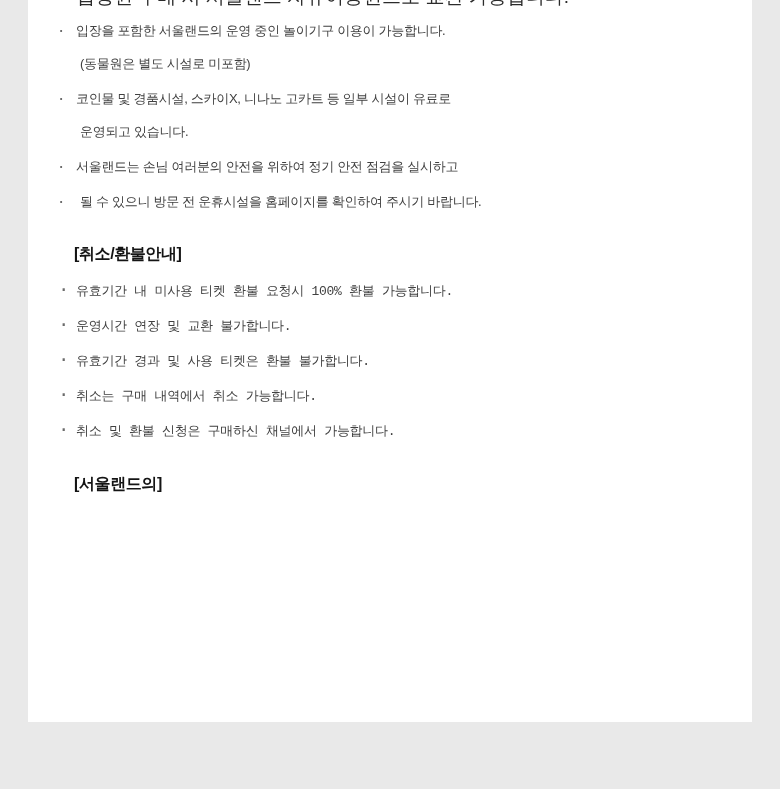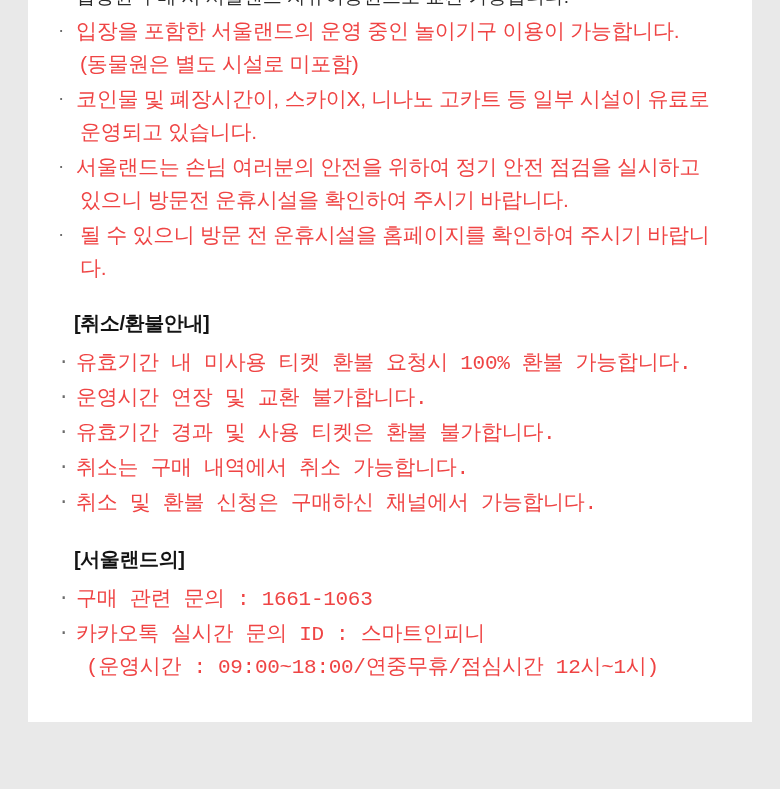--- a/index.html
+++ b/index.html
@@ -47,44 +47,44 @@
 
   ul.bullets {
     list-style: none;
     margin: 0;
     padding: 0;
   }
   ul.bullets > li {
     position: relative;
     padding-left: 24px;
     margin: 0 0 2px 0;
-    font-size: 21px;
+    font-size: 13px;
     line-height: 33px;
-    color: #ef4444;
+    color: #404040;
     letter-spacing: -0.3px;
   }
   ul.bullets > li::before {
     content: "·";
     position: absolute;
     left: 6px;
     top: -1px;
     color: #6b6b6b;
     font-size: 19px;
     line-height: 33px;
   }
   .sub {
     display: block;
     padding-left: 4px;
   }
   .nosub {
     display: block;
   }
 
   h2.section {
-    font-size: 20px;
+    font-size: 16px;
     font-weight: bold;
     color: #141414;
     margin: 26px 0 10px 0;
     padding-left: 22px;
     letter-spacing: -0.4px;
   }
 
   .group-intro { margin-top: 0; }
 
   .list-tight > li {
@@ -109,26 +109,25 @@
     <div class="clipped-top">
       <div class="clip-inner">입장권 구매 시 서울랜드 자유이용권으로 교환 가능합니다.</div>
     </div>
 
     <ul class="bullets group-intro">
       <li>
         <span class="nosub">입장을 포함한 서울랜드의 운영 중인 놀이기구 이용이 가능합니다.</span>
         <span class="sub">(동물원은 별도 시설로 미포함)</span>
       </li>
       <li>
-        <span class="nosub">코인물 및 폐장시간이, 스카이X, 니나노 고카트 등 일부 시설이 유료로</span>
+        <span class="nosub">코인물 및 경품시설, 스카이X, 니나노 고카트 등 일부 시설이 유료로</span>
         <span class="sub">운영되고 있습니다.</span>
       </li>
       <li>
         <span class="nosub">서울랜드는 손님 여러분의 안전을 위하여 정기 안전 점검을 실시하고</span>
-        <span class="sub">있으니 방문전 운휴시설을 확인하여 주시기 바랍니다.</span>
       </li>
       <li>
         <span class="sub">될 수 있으니 방문 전 운휴시설을 홈페이지를 확인하여 주시기 바랍니다.</span>
       </li>
     </ul>
 
     <h2 class="section">[취소/환불안내]</h2>
     <ul class="bullets list-tight">
       <li>
         <span class="nosub">유효기간 내 미사용 티켓 환불 요청시 100% 환불 가능합니다.</span>
@@ -141,25 +140,16 @@
       </li>
       <li>
         <span class="nosub">취소는 구매 내역에서 취소 가능합니다.</span>
       </li>
       <li>
         <span class="nosub">취소 및 환불 신청은 구매하신 채널에서 가능합니다.</span>
       </li>
     </ul>
 
     <h2 class="section">[서울랜드의]</h2>
-    <ul class="bullets list-tight">
-      <li>
-        <span class="nosub">구매 관련 문의 : 1661-1063</span>
-      </li>
-      <li>
-        <span class="nosub">카카오톡 실시간 문의 ID : 스마트인피니</span>
-        <span class="contact-sub">(운영시간 : 09:00~18:00/연중무휴/점심시간 12시~1시)</span>
-      </li>
-    </ul>
 
     <div class="bottom-gap"></div>
   </div>
 </div>
 
 </body></html>

